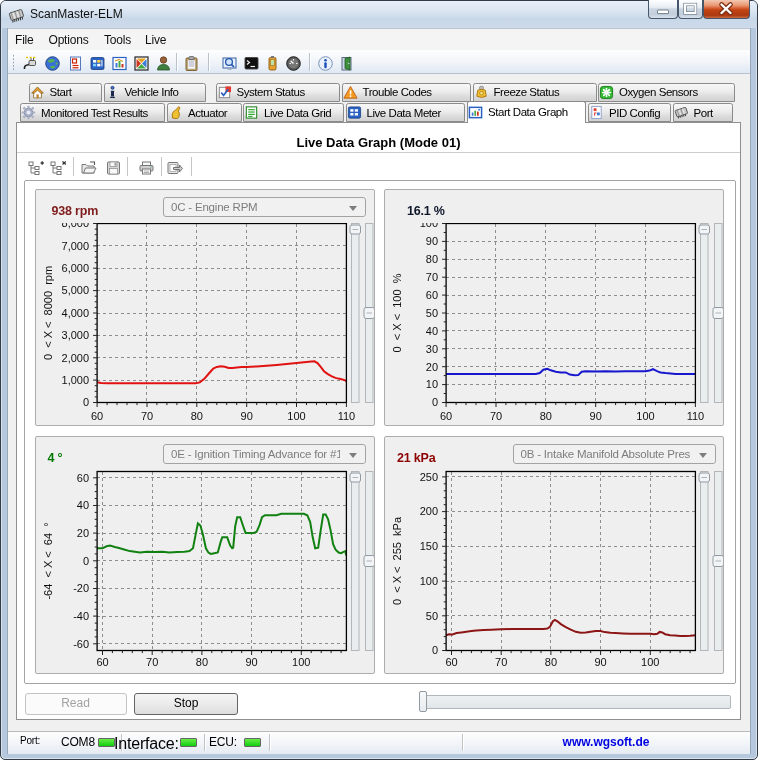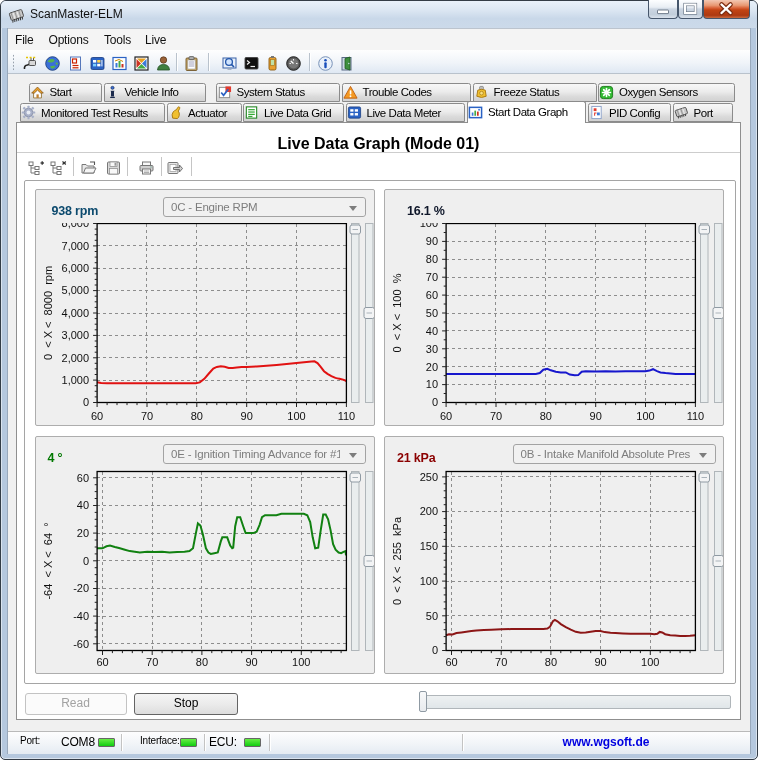--- a/index.html
+++ b/index.html
@@ -15,21 +15,21 @@
 .mitem{position:absolute;top:33px;font-size:12px;color:#111;letter-spacing:-.2px}
 #toolbar{position:absolute;left:8px;top:50px;width:742px;height:24px;background:linear-gradient(180deg,#fefefe 0%,#f0f4f9 55%,#dfe8f3 100%);border-bottom:1px solid #b9c2cc}
 .ticon{position:absolute;top:55px;width:17px;height:17px}
 .tsep{position:absolute;top:53px;width:1px;height:18px;background:#b9c2cc;box-shadow:1px 0 0 #fff}
 .tab{position:absolute;font-size:11.5px;color:#000;letter-spacing:-.45px;background:linear-gradient(180deg,#f7f7f7 0%,#ececec 45%,#dadada 75%,#d2d2d2 100%);border:1px solid #8b8b8b;border-radius:2.5px 2.5px 0 0;display:flex;align-items:center;gap:5px;white-space:nowrap}
 .trow1{top:82.5px;height:19px}
 .trow2{top:103px;height:19px}
 #tabsel{top:100.5px;height:22px;background:#fff;border-bottom:none;z-index:6}
 .tabico{width:15px;height:15px;flex:0 0 auto}
 #page{position:absolute;left:16px;top:121.5px;width:725px;height:598.5px;background:#fff;border:1px solid #8f8f8f;z-index:2}
-#page-title{position:absolute;left:16px;top:135px;width:725px;text-align:center;font-size:16px;font-weight:bold;color:#000;z-index:3}
+#page-title{position:absolute;left:16px;top:135px;width:725px;text-align:center;font-size:13px;font-weight:bold;color:#000;z-index:3}
 #page-sep{position:absolute;left:17px;top:152px;width:723px;height:1px;background:#cdcdcd;z-index:3}
 .gicon{position:absolute;width:18px;height:18px;z-index:3}
 .gsep{position:absolute;top:157px;width:1px;height:19px;background:#c5c5c5;z-index:3}
 #groupbox{position:absolute;left:24px;top:179.5px;width:712px;height:504.5px;background:#fff;border:1px solid #a5a5a5;border-radius:2px;z-index:3}
 .panel{position:absolute;width:340px;background:#efefef;border:1px solid #adadad;border-radius:2px;z-index:4;overflow:hidden}
 .pval{position:absolute;top:14px;font-size:12.5px;font-weight:bold;letter-spacing:-.2px}
 .combo{position:absolute;left:127.5px;top:7.5px;width:203px;height:20px;background:#f1f1f1;border:1px solid #a3a3a3;border-radius:3px;font-size:11.5px;letter-spacing:-.4px;color:#7d7d7d;line-height:18px;padding-left:7px;padding-right:32px;white-space:nowrap;overflow:hidden;letter-spacing:-.2px}
 .cafade{position:absolute;right:0;top:0;width:25px;height:18px;background:#f1f1f1;border-radius:0 3px 3px 0}
 .carrow{position:absolute;right:8px;top:8px;width:0;height:0;border-left:4.5px solid transparent;border-right:4.5px solid transparent;border-top:5px solid #7d7d7d}
 .chart{position:absolute;left:-1px}
@@ -368,21 +368,21 @@
     <rect x="2" y="3" width="10" height="11" rx="1" fill="#e8e8e8" stroke="#777" stroke-width="1"></rect>
     <rect x="4" y="5" width="6" height="7" fill="#fff" stroke="#999" stroke-width="0.7"></rect>
     <polygon points="10,8 16,8 16,5.5 19,9 16,12.5 16,10 10,10" fill="#cfcfcf" stroke="#666" stroke-width="0.9" transform="translate(-2.5 0)"></polygon>
   </svg>
 <div class="gsep" style="left:72.5px"></div>
 <div class="gsep" style="left:127px"></div>
 <div class="gsep" style="left:161px"></div>
 <div class="gsep" style="left:190.5px"></div>
 <div id="groupbox"></div>
 <div class="panel" style="left:34.5px;top:188.5px;height:237.5px">
-<div class="pval" style="left:16px;color:#0c4a6e">938 rpm</div>
+<div class="pval" style="left:16px;color:#7f1d1d">938 rpm</div>
 <div class="combo">0C - Engine RPM<div class="cafade"></div><div class="carrow"></div></div>
 <svg class="chart" style="top:33px;height:203.5px" width="340" height="203.5" viewBox="0 34 340 203.5">
       <rect x="62.1" y="34.5" width="249.3" height="179" fill="#efefef"></rect>
       <line x1="62.1" y1="56.5" x2="311.4" y2="56.5" stroke="#8d8d8d" stroke-width="1" stroke-dasharray="3 3" shape-rendering="crispEdges"></line>
       <line x1="62.1" y1="79.5" x2="311.4" y2="79.5" stroke="#8d8d8d" stroke-width="1" stroke-dasharray="3 3" shape-rendering="crispEdges"></line>
       <line x1="62.1" y1="101.5" x2="311.4" y2="101.5" stroke="#8d8d8d" stroke-width="1" stroke-dasharray="3 3" shape-rendering="crispEdges"></line>
       <line x1="62.1" y1="124.5" x2="311.4" y2="124.5" stroke="#8d8d8d" stroke-width="1" stroke-dasharray="3 3" shape-rendering="crispEdges"></line>
       <line x1="62.1" y1="146.5" x2="311.4" y2="146.5" stroke="#8d8d8d" stroke-width="1" stroke-dasharray="3 3" shape-rendering="crispEdges"></line>
       <line x1="62.1" y1="168.5" x2="311.4" y2="168.5" stroke="#8d8d8d" stroke-width="1" stroke-dasharray="3 3" shape-rendering="crispEdges"></line>
       <line x1="62.1" y1="191.5" x2="311.4" y2="191.5" stroke="#8d8d8d" stroke-width="1" stroke-dasharray="3 3" shape-rendering="crispEdges"></line>
@@ -759,20 +759,20 @@
   </div>
 <div id="btn-read">Read</div>
 <div id="btn-stop">Stop</div>
 <div id="slider-track"></div>
 <div id="slider-thumb"></div>
 <div id="statusbar"></div>
 <div class="abs stext" style="left:20px;top:734.5px;font-size:10px;z-index:5">Port:</div>
 <div class="abs stext" style="left:61px;top:734.5px;font-size:12px;z-index:5">COM8</div>
 <div class="abs sled" style="left:98px;top:737.5px;z-index:5"></div>
 <div class="abs ssep" style="left:120.5px;top:733.5px;z-index:5"></div>
-<div class="abs stext" style="left:140px;top:734.5px;font-size:10px;z-index:5">Interface:</div>
+<div class="abs stext" style="left:114px;top:734.5px;font-size:16px;z-index:5">Interface:</div>
 <div class="abs sled" style="left:180px;top:737.5px;z-index:5"></div>
 <div class="abs ssep" style="left:203.5px;top:733.5px;z-index:5"></div>
 <div class="abs stext" style="left:209px;top:734.5px;font-size:12px;z-index:5">ECU:</div>
 <div class="abs sled" style="left:244px;top:737.5px;z-index:5"></div>
 <div class="abs ssep" style="left:269px;top:733.5px;z-index:5"></div>
 <div class="abs ssep" style="left:462px;top:733.5px;z-index:5"></div>
 <div class="abs" style="left:462px;top:734.5px;width:288px;text-align:center;font-size:12px;font-weight:bold;color:#0000e0;z-index:5">www.wgsoft.de</div>
 
 </body></html>

